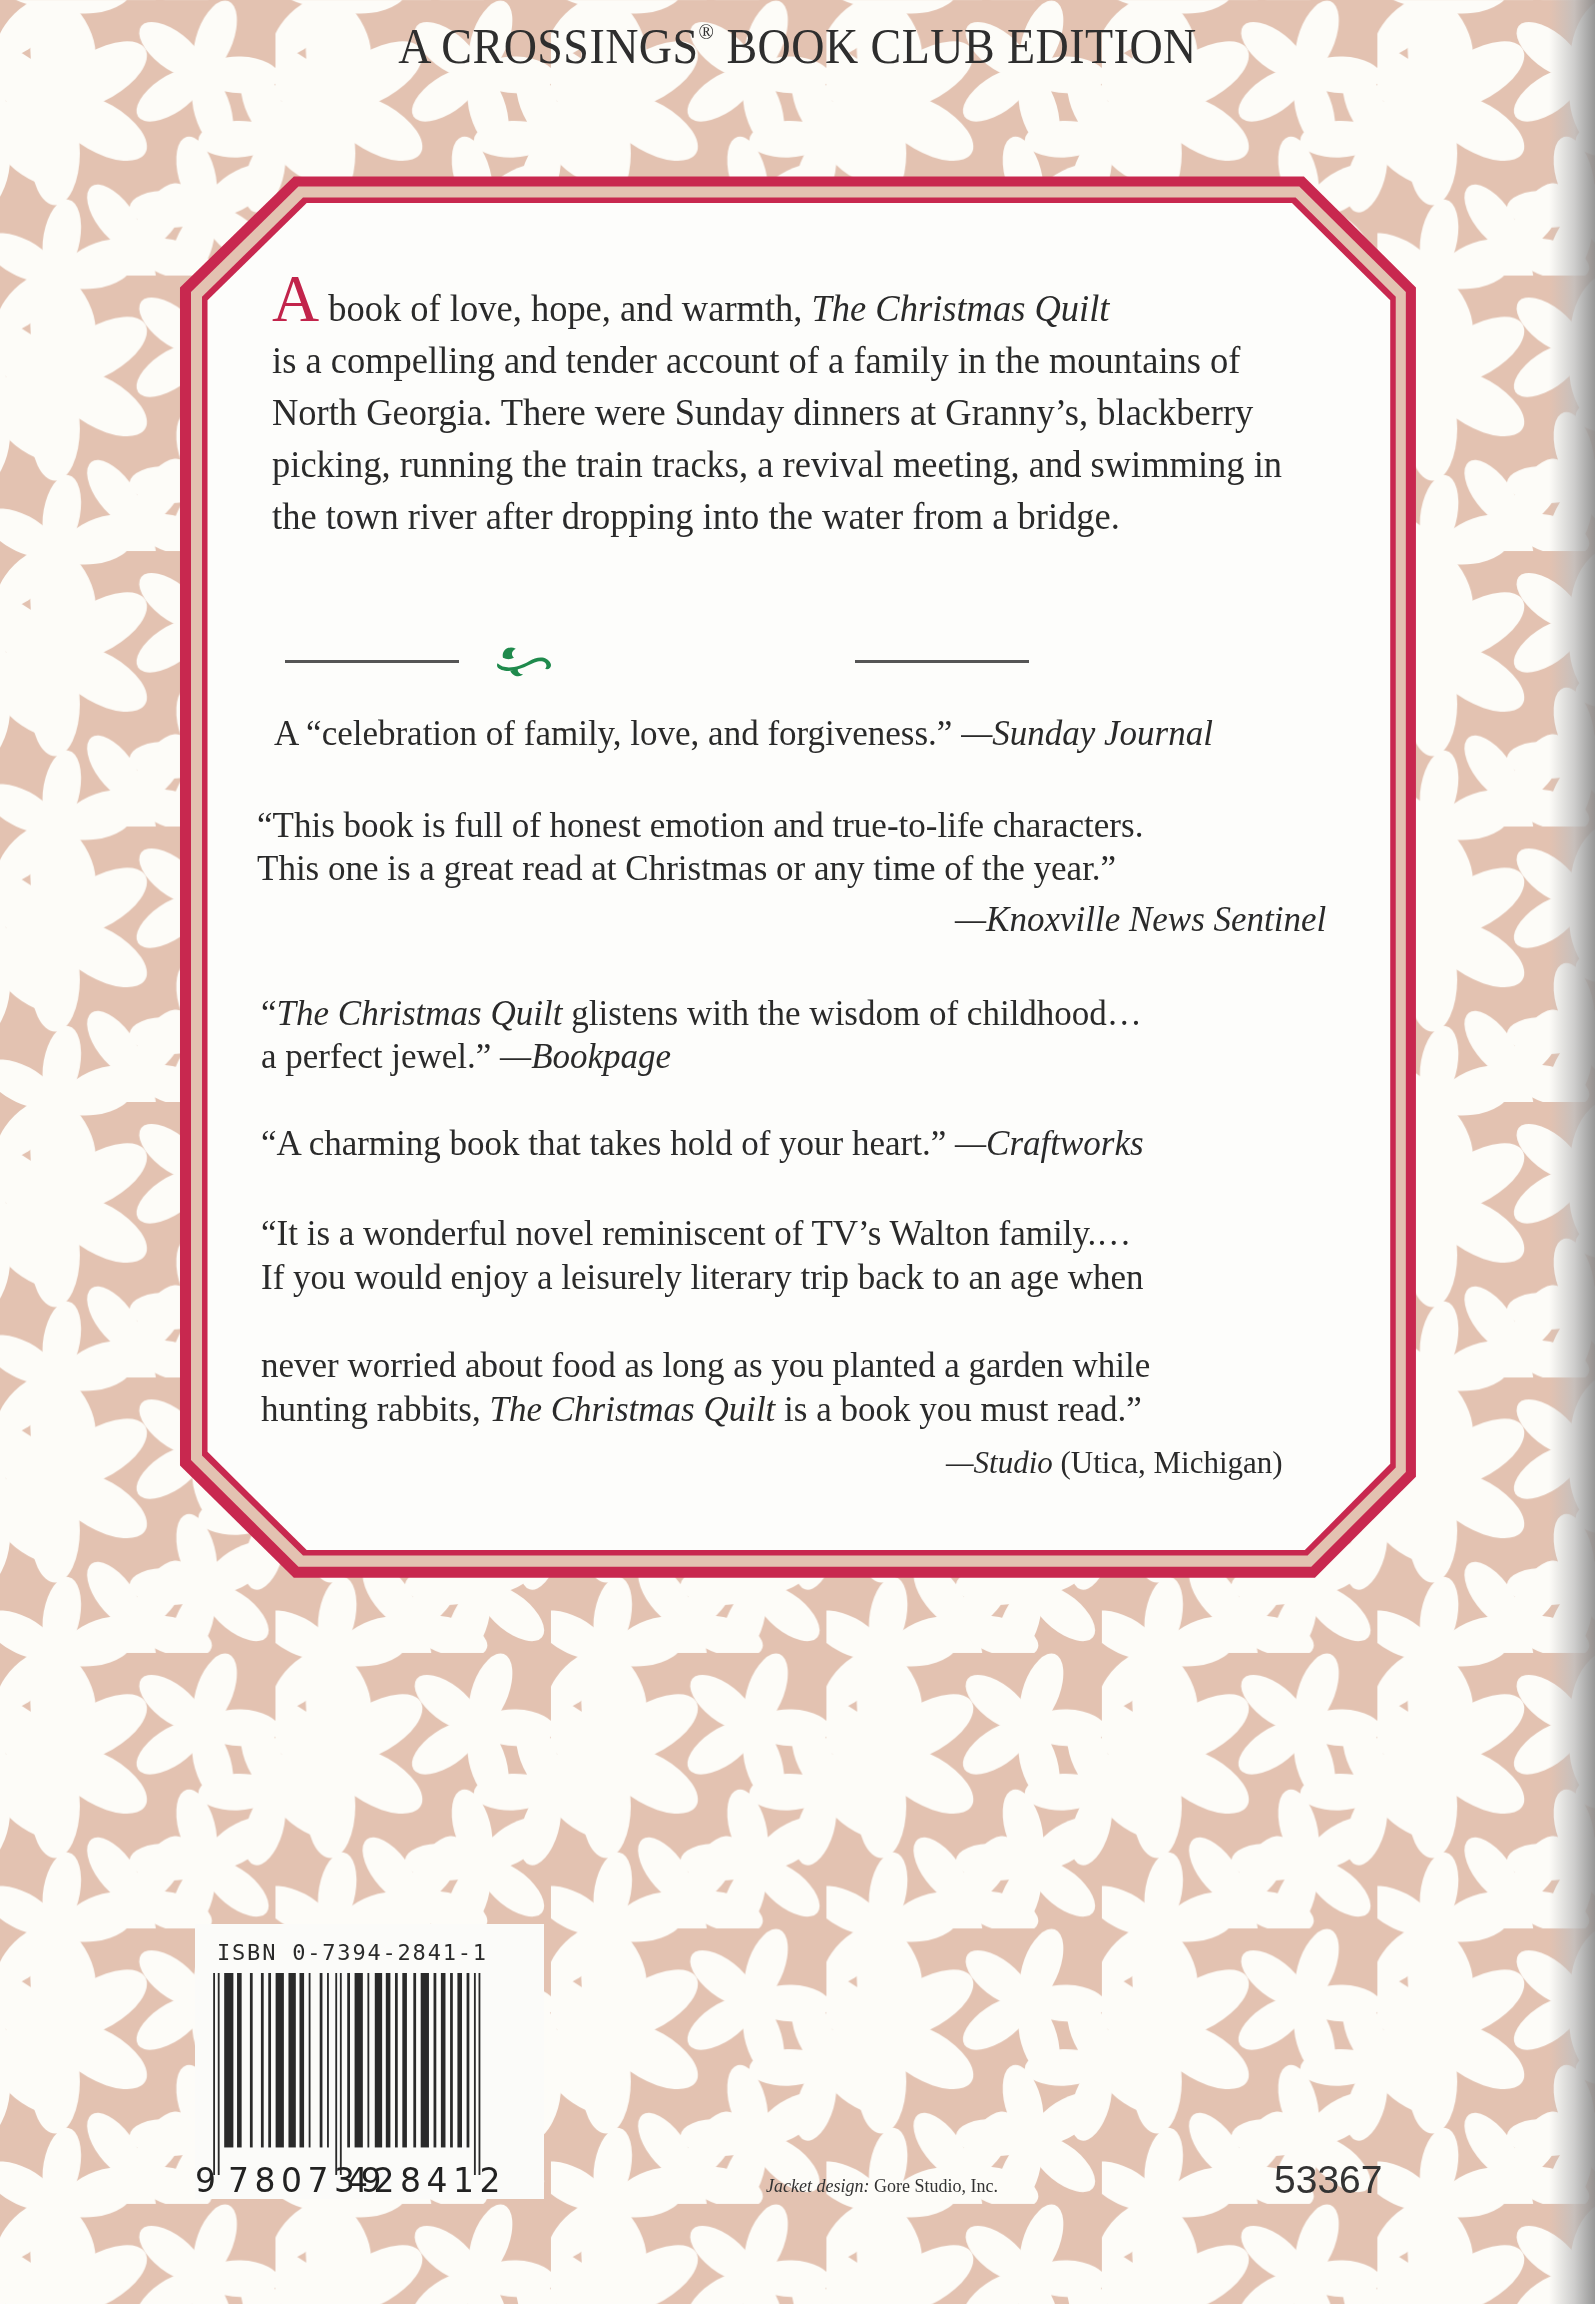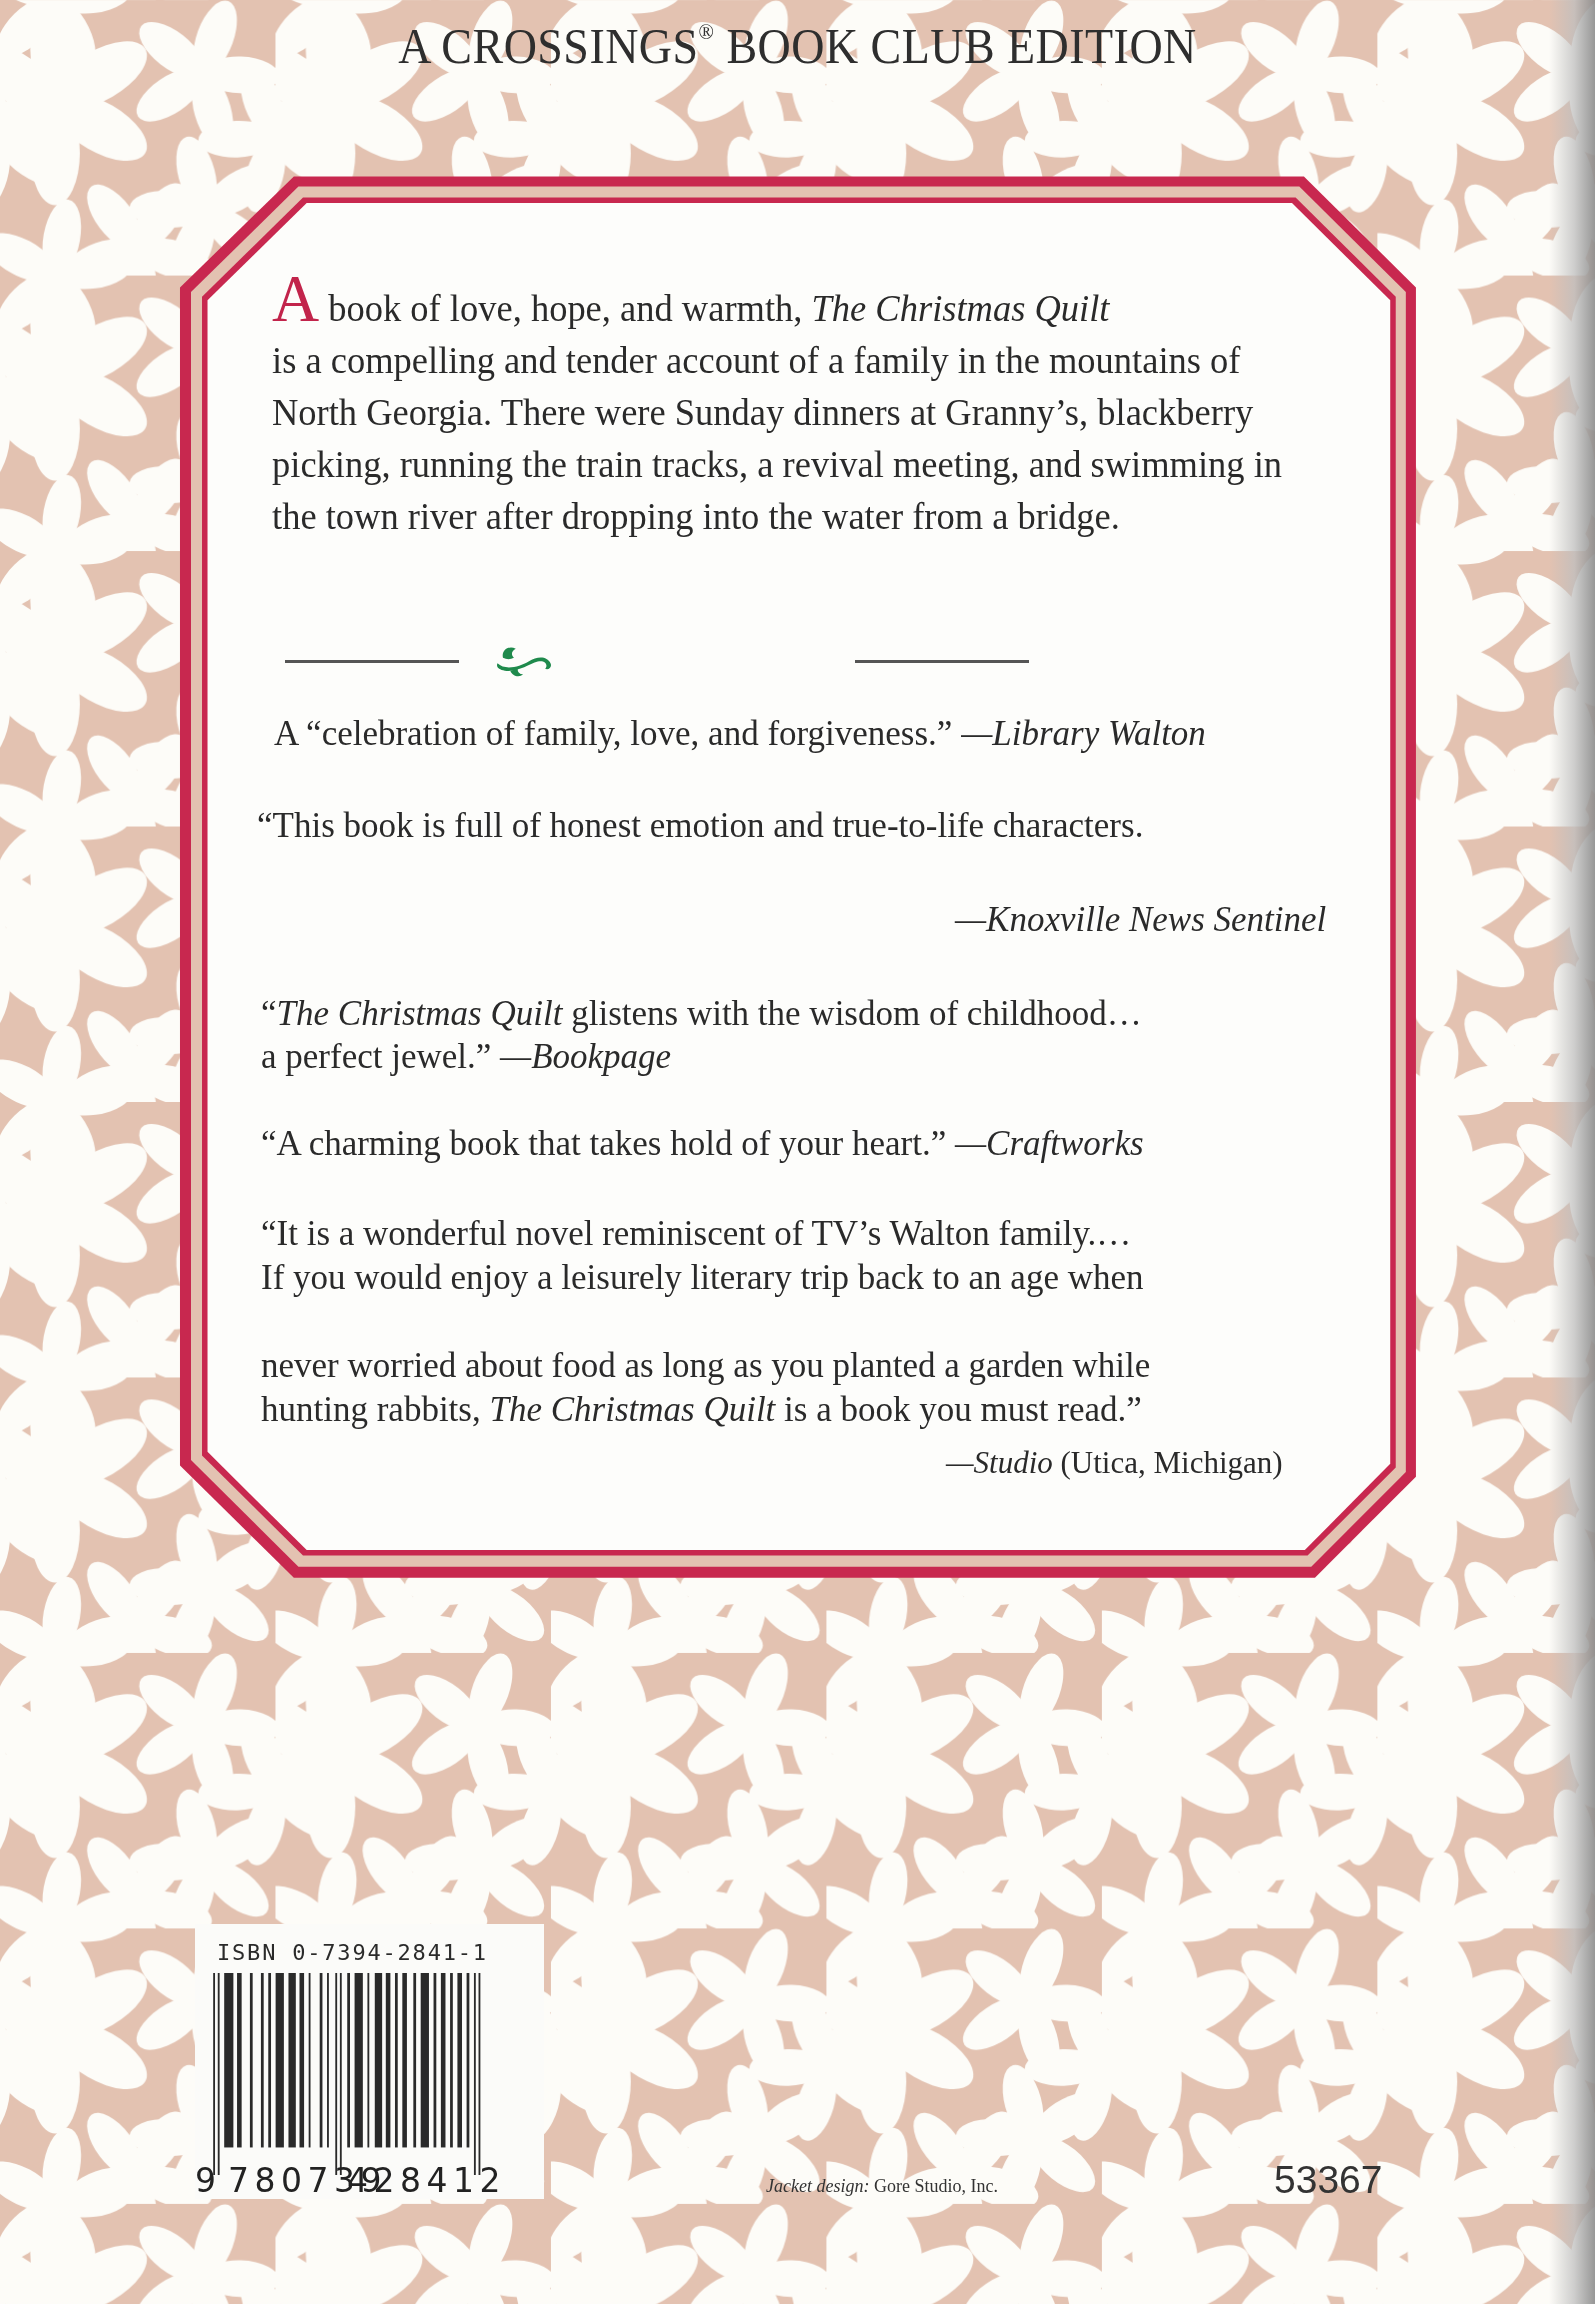--- a/index.html
+++ b/index.html
@@ -137,25 +137,26 @@
   <div class="rule-left"></div>
   <svg class="ornament" viewBox="0 0 70 40" xmlns="http://www.w3.org/2000/svg">
     <path d="M6,22 C14,30 30,26 40,20 C50,14 60,14 64,22 C66,26 62,30 58,28 C62,24 58,18 50,20 C40,23 28,32 14,30 C8,29 4,26 6,22 Z" fill="#1f8a4c"></path>
     <path d="M12,16 C10,8 18,2 26,6 C22,8 20,12 24,16 C20,18 16,18 12,16 Z" fill="#1f8a4c"></path>
     <path d="M20,30 C22,36 30,38 34,34 C30,34 28,32 28,28 Z" fill="#1f8a4c"></path>
   </svg>
   <div class="rule-right"></div>
 </div>
 
 <p class="quote" style="left:274px; top:712px;">
-  <span>A “celebration of family, love, and forgiveness.” </span><em class="attr" style="font-style:italic">—Library Walton</em>
+  <span>A “celebration of family, love, and forgiveness.” </span><em class="attr" style="font-style:italic">—Sunday Journal</em>
 </p>
 
 <p class="quote" style="left:257px; top:804px;font-family:Liberation Serif, serif;">
   <span>“This book is full of honest emotion and true-to-life characters.</span><br>
+  <span> This one is a great read at Christmas or any time of the year.”</span>
 </p>
 <div class="attr-right" style="left:955px; top:900px; font-style:italic;">—Knoxville News Sentinel</div>
 
 <p class="quote" style="left:261px; top:992px;">
   <span>“</span><em>The Christmas Quilt</em><span> glistens with the wisdom of childhood…</span><br>
   <span> a perfect jewel.” </span><em>—Bookpage</em>
 </p>
 
 <p class="quote" style="left:261px; top:1122px;">
   <span>“A charming book that takes hold of your heart.” </span><em>—Craftworks</em>

